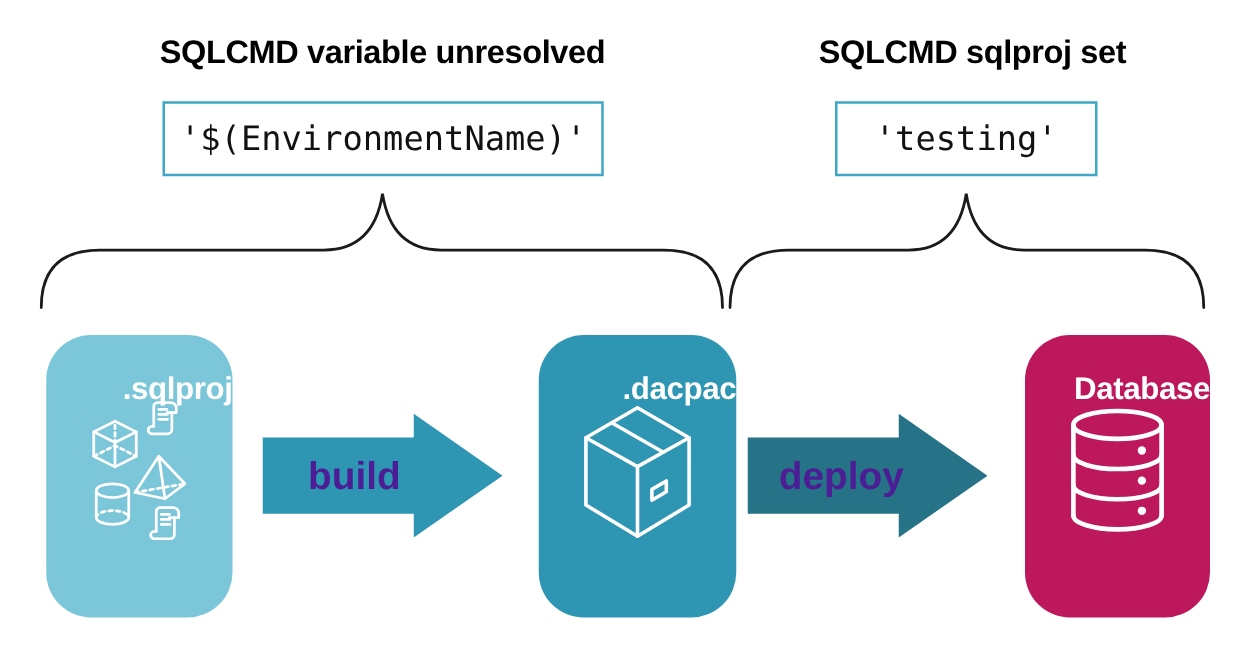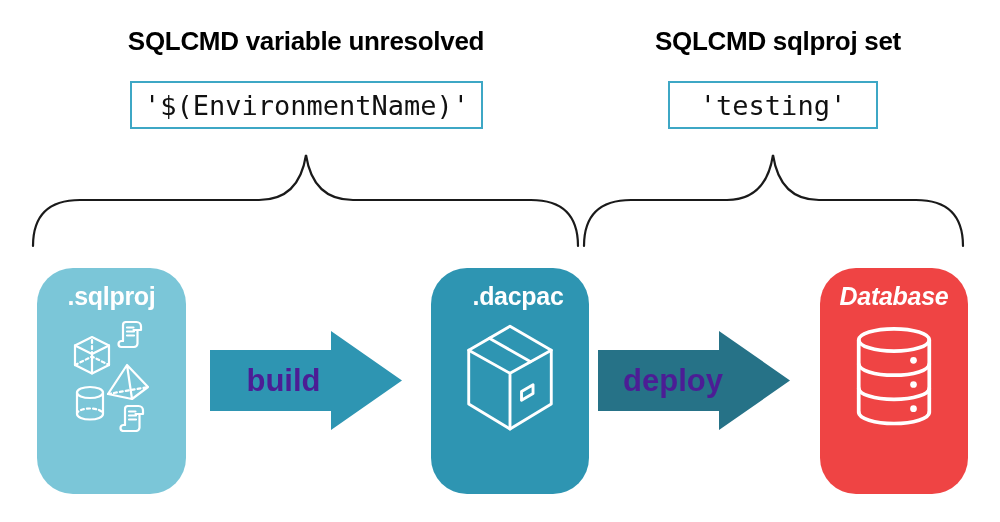--- a/index.html
+++ b/index.html
@@ -2,32 +2,32 @@
 <html><head>
 <meta charset="utf-8">
 <style>
   html,body{margin:0;padding:0;background:#fff;}
   .canvas{position:relative;width:1000px;height:522px;background:#fff;overflow:hidden;
           font-family:"Liberation Sans",sans-serif;}
   .heading{position:absolute;top:26px;width:400px;text-align:center;font-size:26px;
            font-weight:bold;color:#000000;letter-spacing:-0.3px;}
   .heading-left{left:106px;}
   .heading-right{left:578px;}
-  .codebox{position:absolute;top:81px;height:48px;box-sizing:border-box;background:#ffffff;
+  .codebox{position:absolute;top:81px;height:60px;box-sizing:border-box;background:#ffffff;
            border:2.5px solid #3EA7C5;display:flex;align-items:center;justify-content:center;
            font-family:"DejaVu Sans Mono",monospace;font-size:27px;color:#111;white-space:pre;}
   .codebox-left{left:130px;width:353px;}
   .codebox-right{left:668px;width:210px;}
   .braces{position:absolute;left:0;top:0;pointer-events:none;}
   .braces path{fill:none;stroke:#1a1a1a;stroke-width:2.2;stroke-linecap:round;}
   .card{position:absolute;top:268px;height:226px;border-radius:36px;}
   .card-sqlproj{left:37px;width:149px;background:#7BC6D8;}
   .card-dacpac{left:431px;width:142px;background:#2E95B2;}
   .card-database{left:820px;width:148px;background:#267287;}
-  .card-title{margin-top:14px;text-align:center;color:#fff;font-weight:bold;font-size:25px;
+  .card-title{margin-top:29px;text-align:right;color:#fff;font-weight:bold;font-size:25px;
               letter-spacing:-0.3px;}
   .card-icon{position:absolute;left:50%;transform:translateX(-50%);}
   .card-icon svg{display:block;}
   .icon-stroke{fill:none;stroke:#fff;stroke-linecap:round;stroke-linejoin:round;}
   .arrow{position:absolute;top:331px;width:192px;height:99px;}
   .arrow-build{left:210px;}
   .arrow-deploy{left:598px;}
   .arrow svg{position:absolute;left:0;top:0;}
   .arrow-label{position:absolute;top:0;height:99px;display:flex;align-items:center;
                justify-content:center;color:#4c1d95;font-weight:bold;font-size:31px;}
@@ -107,21 +107,21 @@
     </div>
   </div>
 
   <div class="arrow arrow-deploy">
     <svg width="192" height="99" viewBox="0 0 192 99">
       <polygon points="0,19 121,19 121,0 192,49.5 121,99 121,80 0,80" fill="#267287"></polygon>
     </svg>
     <div class="arrow-label">deploy</div>
   </div>
 
-  <div class="card card-database" style="background-color: #ef4444; font-style: italic;">
+  <div class="card card-database" style="background-color: #be185d;">
     <div class="card-title">Database</div>
     <div class="card-icon" style="top:58px;">
       <svg width="84" height="104" viewBox="0 0 90 112">
         <g class="icon-stroke" stroke-width="4">
           <ellipse cx="45" cy="15" rx="38" ry="12"></ellipse>
           <path d="M7,15 V93 M83,15 V93"></path>
           <path d="M7,93 A38,12 0 0 0 83,93"></path>
           <path d="M7,41 A38,12 0 0 0 83,41"></path>
           <path d="M7,67 A38,12 0 0 0 83,67"></path>
         </g>

